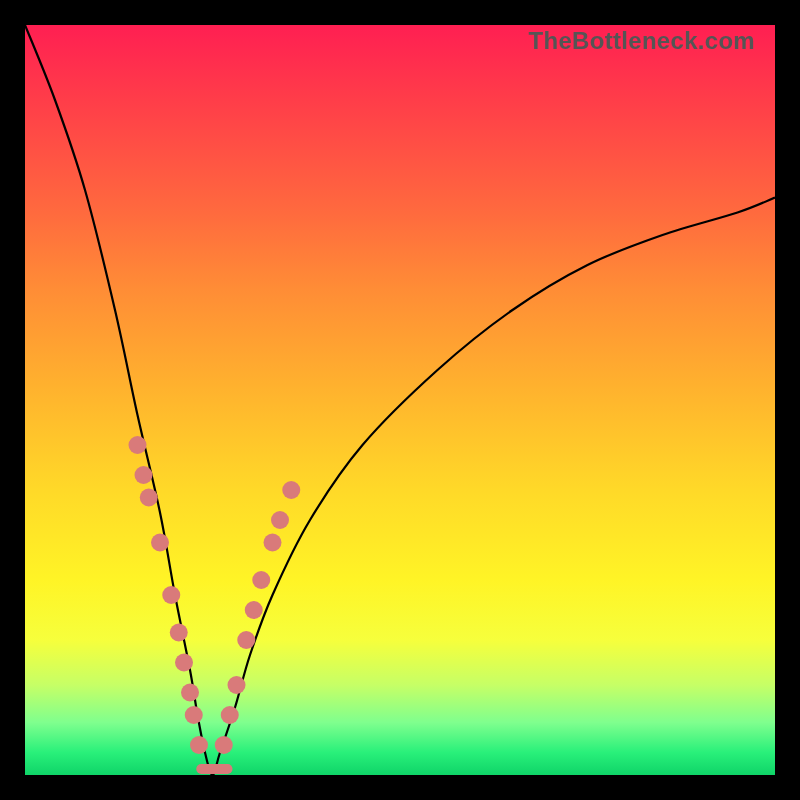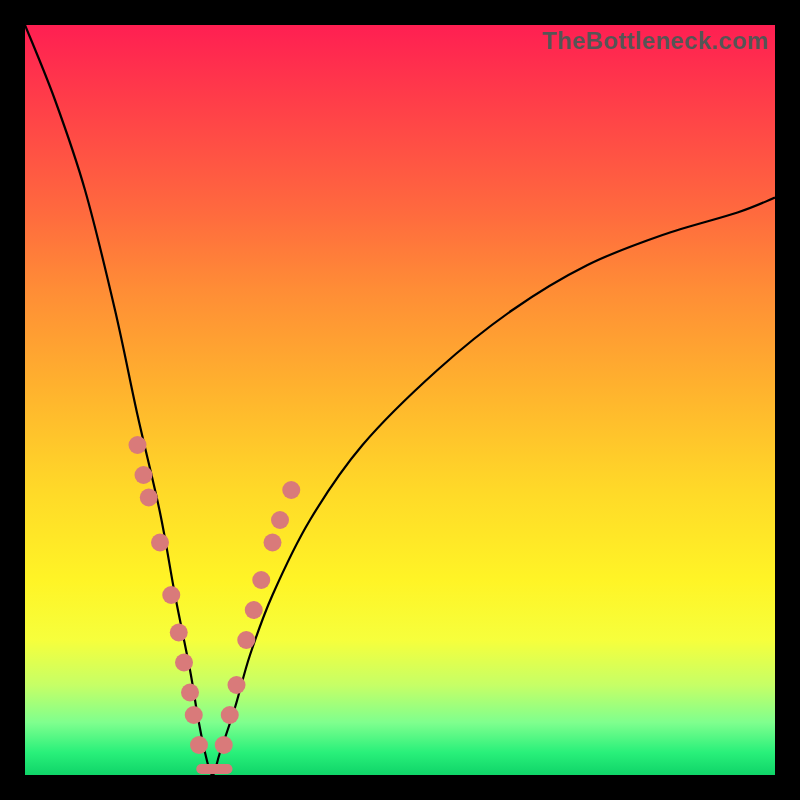--- a/index.html
+++ b/index.html
@@ -35,21 +35,21 @@
       #f6ff3c 82%,
       #c6ff66 88%,
       #7fff8e 93%,
       #29f07a 97%,
       #0fd468 100%
     );
   }
   .watermark {
     position: absolute;
     top: 2px;
-    right: 6px;
+    right: 20px;
     color: #555;
     font-size: 24px;
     font-weight: 600;
     letter-spacing: 0.3px;
     user-select: none;
   }
   svg.curve {
     position: absolute;
     left: 0;
     top: 0;

